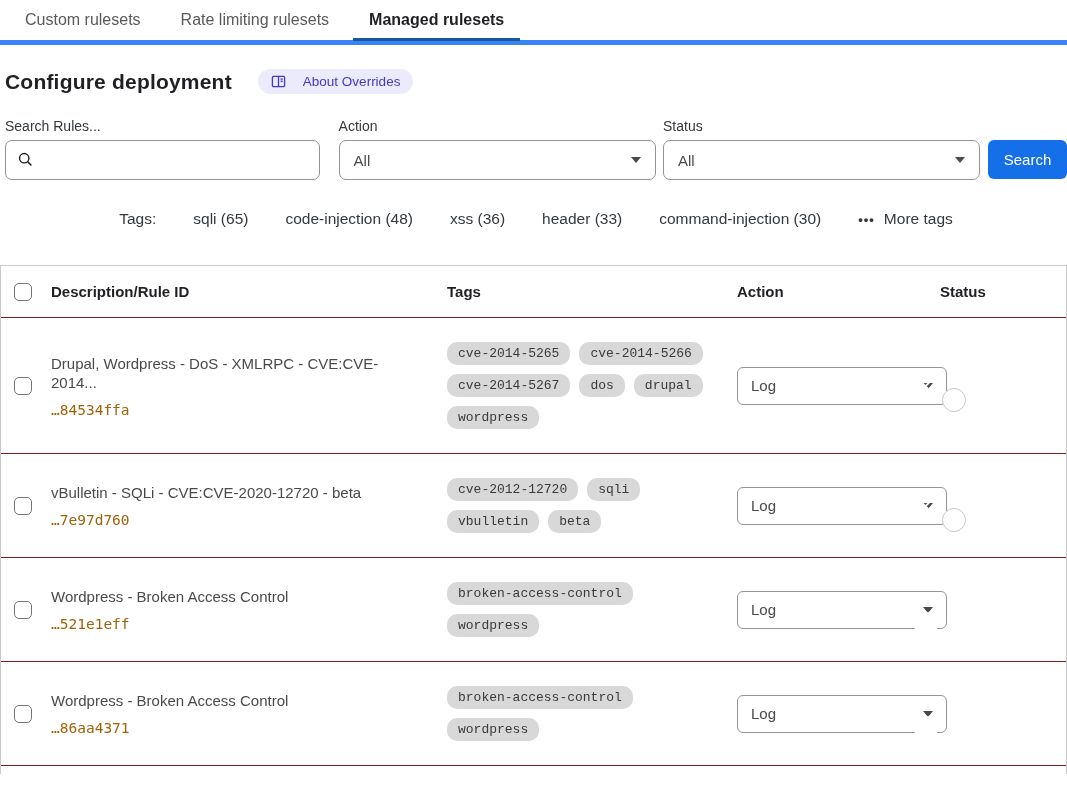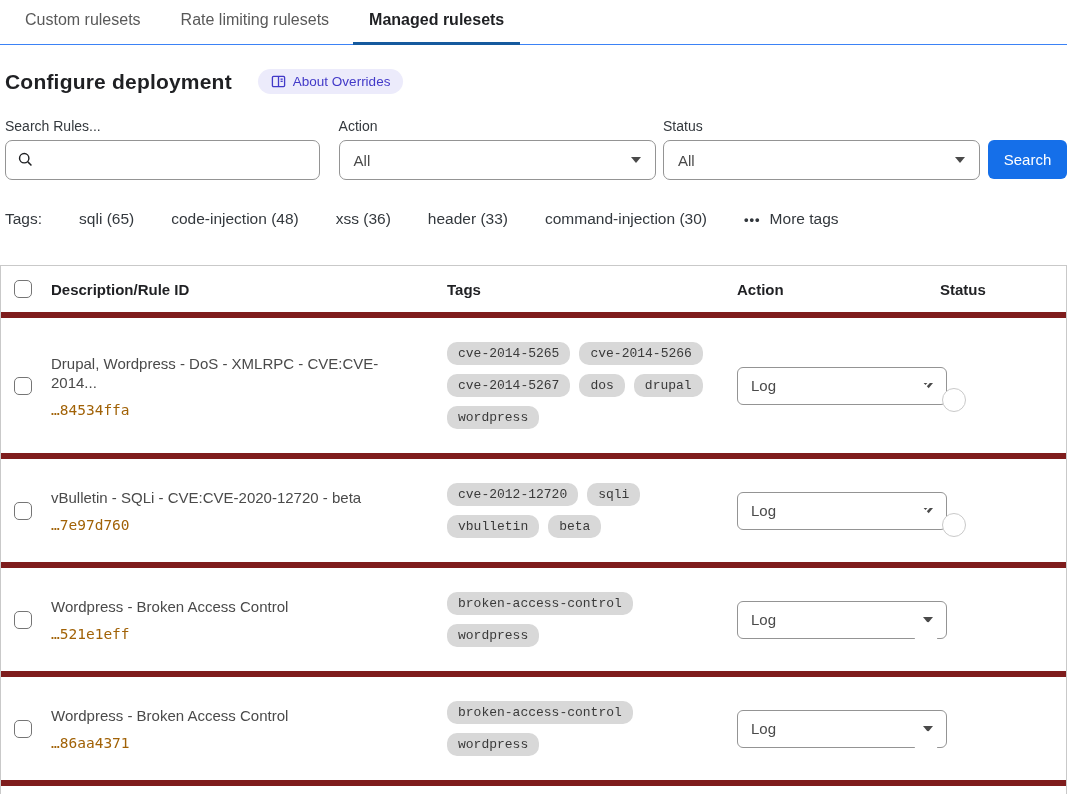--- a/index.html
+++ b/index.html
@@ -1,54 +1,54 @@
 <!DOCTYPE html>
 <html><head>
 <meta charset="utf-8">
 <style>
   * { box-sizing: border-box; margin: 0; padding: 0; }
   html,body { width:1067px; height:795px; overflow:hidden; background:#fff;
     font-family:"Liberation Sans", sans-serif; color:#1f2023; }
 
   
-  .tabs { display:flex; gap:8px; padding-left:9px; border-bottom:1px solid #3b82f6; height:45px; }
+  .tabs { display:flex; gap:8px; padding-left:9px; border-bottom:5px solid #3b82f6; height:45px; }
   .tab { font-size:16px; color:#595959; padding:11px 16px 13px; cursor:pointer; position:relative; white-space:nowrap; }
   .tab.active { color:#1f2023; font-weight:600; }
   .tab.active::after { content:""; position:absolute; left:0; right:0; bottom:-1px; height:3px; background:#155a9e; }
 
   
   .heading-row { display:flex; align-items:center; gap:26px; margin:24px 0 0 5px; }
   .page-title { font-size:21px; font-weight:700; letter-spacing:.2px; }
-  .about-badge { display:inline-flex; align-items:center; gap:7px; background:#ecebfb; color:#4239c8;
+  .about-badge { display:inline-flex; align-items:center; gap:17px; background:#ecebfb; color:#4239c8;
     border-radius:14px; padding:5px 13px; font-size:13.5px; cursor:pointer; }
   .about-badge svg { width:15px; height:15px; stroke:#4239c8; fill:none; stroke-width:1.4; }
 
   
   .filters { display:flex; margin:24px 0 0 5px; align-items:flex-end; }
   .filter-group { display:flex; flex-direction:column; }
   .filter-label { font-size:14px; color:#33383d; margin-bottom:6px; }
   .search-wrap { position:relative; width:315px; }
   .search-wrap svg { position:absolute; left:12px; top:11px; width:17px; height:17px; stroke:#1f2023; fill:none; stroke-width:1.7; }
   .search-input { width:315px; height:40px; border:1px solid #949494; border-radius:7px; padding:0 10px 0 38px; font-size:15px; outline:none; font-family:"Liberation Sans",sans-serif; }
   .select { width:317px; height:40px; border:1px solid #949494; border-radius:7px; display:flex; align-items:center;
     justify-content:space-between; padding:0 14px; font-size:15px; color:#4a4a4a; cursor:pointer; background:#fff; }
   .caret { width:0; height:0; border-left:5px solid transparent; border-right:5px solid transparent; border-top:6px solid #4a4a4a; }
   .gap20 { width:20px; } .gap8 { width:8px; }
   .search-btn { width:85px; height:39px; margin-left:8px; margin-bottom:1px; background:#156fe9; color:#fff; border:none;
     border-radius:6px; font-size:15px; cursor:pointer; font-family:"Liberation Sans",sans-serif; }
 
   
-  .tags-bar { display:flex; align-items:center; margin:30px 0 16px 5px; font-size:15.5px; color:#33383d; gap:37px; }
+  .tags-bar { display:flex; align-items:center; margin:30px 0 16px 5px; font-size:15.5px; color:#33383d; gap:37px;justify-content:center; }
   .tags-bar .tag-item { cursor:pointer; white-space:nowrap; }
   .more-tags { display:flex; align-items:center; gap:9px; cursor:pointer; }
   .more-tags .dots { letter-spacing:1px; font-size:13px; font-weight:700; color:#33383d; }
 
   
   .table { margin-top:37px; border:1px solid #c9c9c9; border-bottom:none; }
-  .trow { display:grid; grid-template-columns:50px 396px 290px 203px 1fr; align-items:center; border-bottom:6px solid #7f1d1d; }
+  .trow { display:grid; grid-template-columns:50px 396px 290px 203px 1fr; align-items:center; border-bottom:1px solid #7f1d1d; }
   .thead { height:52px; font-size:15px; font-weight:600; color:#1f2023; }
   .cell-check { padding-left:13px; }
   .checkbox { width:18px; height:18px; border:1.6px solid #757575; border-radius:5px; background:#fff; cursor:pointer; display:block; }
   .tbody-row { padding:24px 0; }
   .desc-line { font-size:15px; color:#4a4a4a; line-height:1.3; padding-right:24px; }
   .rule-id { font-family:"DejaVu Sans Mono", monospace; font-size:14.5px; color:#a16207; margin-top:9px; }
   .pills { display:flex; flex-wrap:wrap; gap:9px; padding-right:20px;font-family:Liberation Mono, monospace; }
   .pill { background:#d8d8d8; color:#3a3a3a; border-radius:10px; padding:4px 11px; font-size:13px; white-space:nowrap; }
   .row-select { width:210px; height:38px; border:1px solid #949494; border-radius:6px; display:flex; align-items:center;
     justify-content:space-between; padding:0 13px; font-size:15px; color:#4a4a4a; cursor:pointer; background:#fff; }

